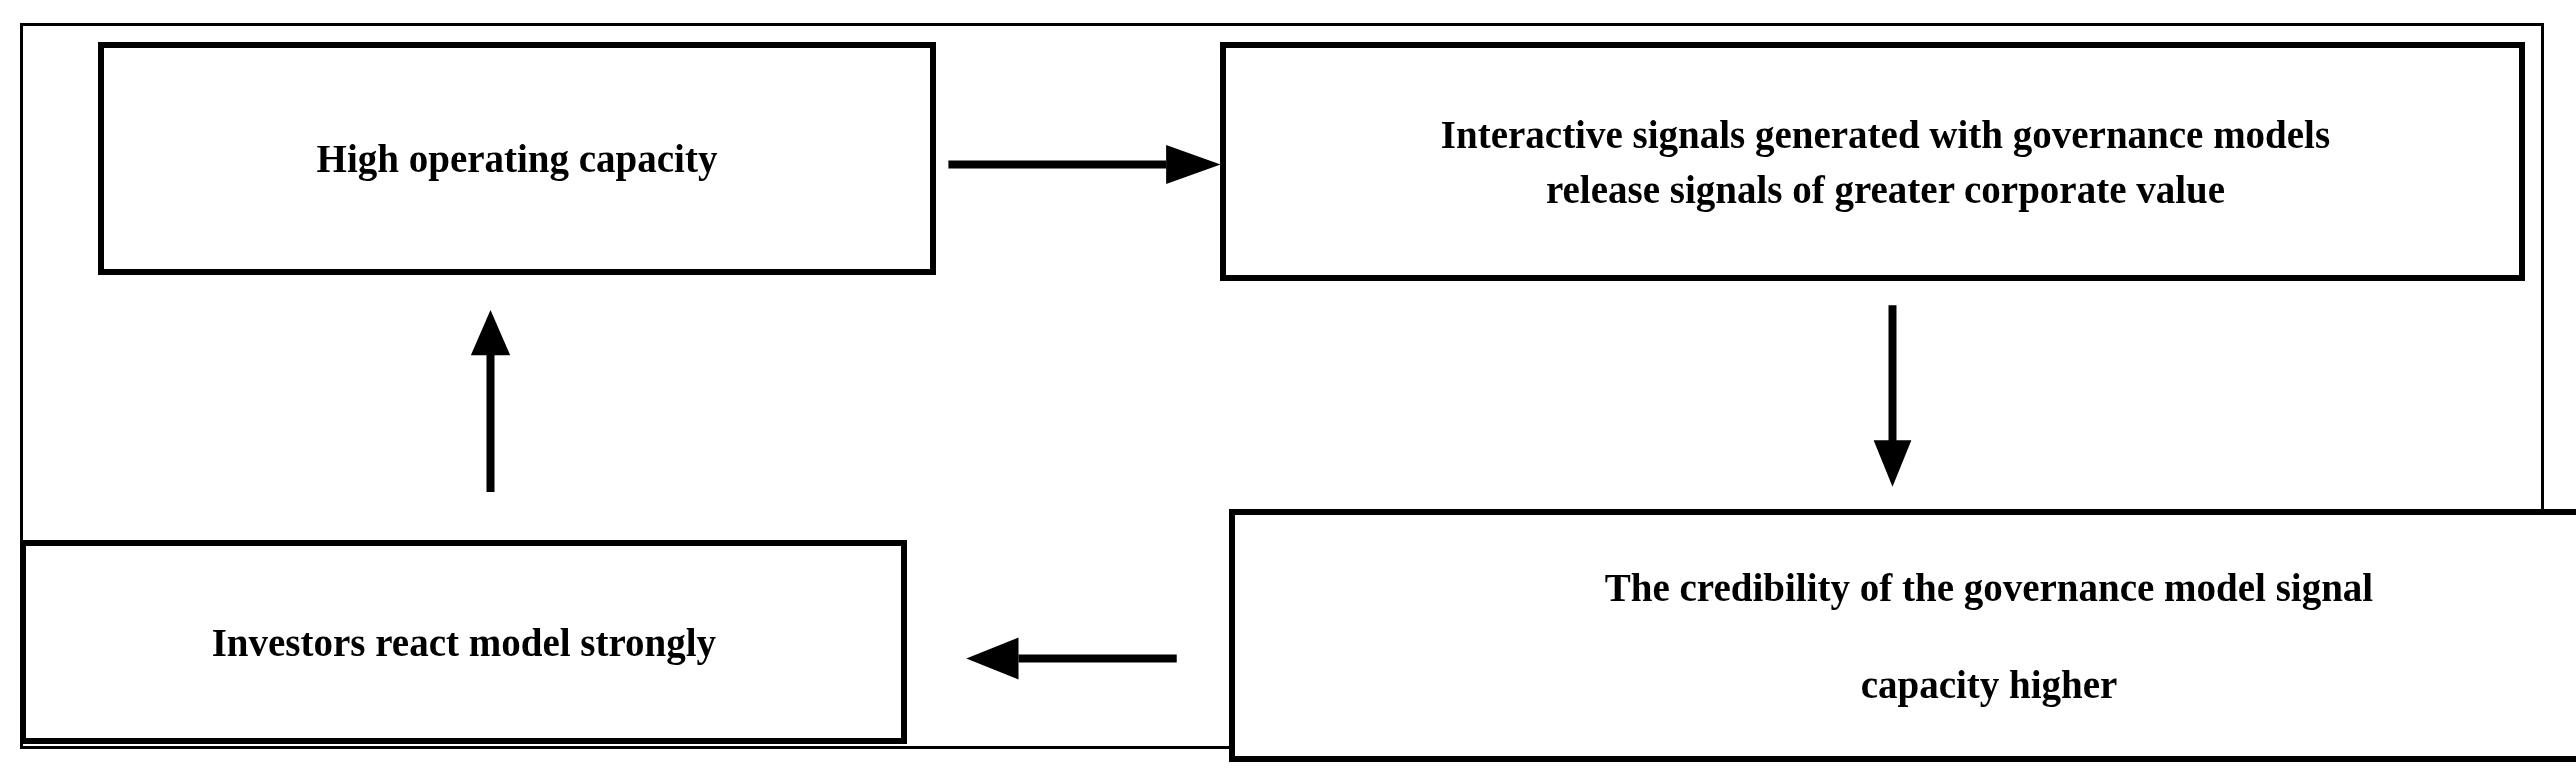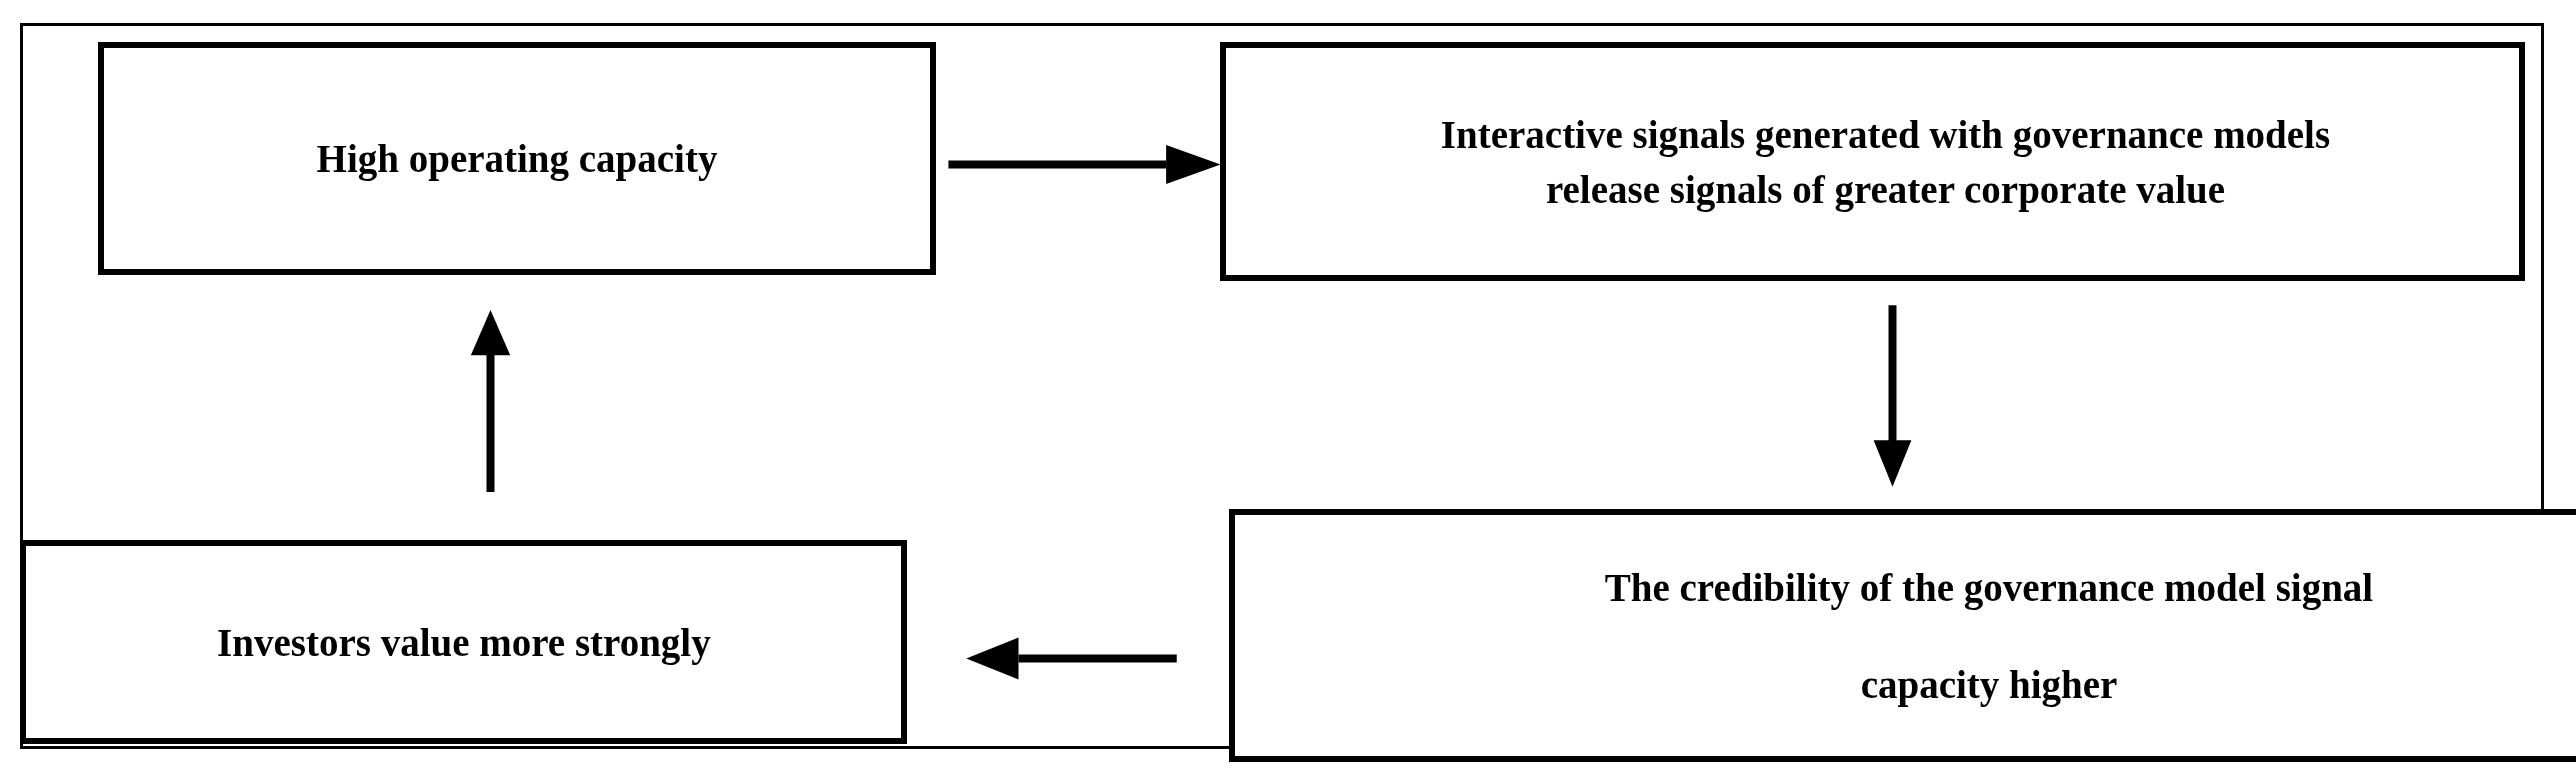--- a/index.html
+++ b/index.html
@@ -87,21 +87,21 @@
     <span class="line">Interactive signals generated with governance models</span>
     <span class="line">release signals of greater corporate value</span>
   </div>
 
   <div class="box" id="box-bottom-right">
     <span class="line">The credibility of the governance model signal</span>
     <span class="line">capacity higher</span>
   </div>
 
   <div class="box" id="box-bottom-left">
-    <span class="line">Investors value more strongly</span>
+    <span class="line">Investors react model strongly</span>
   </div>
 
   <div class="arrow" id="arrow-right-top">
     <svg width="273" height="45" viewBox="0 0 375 62">
       <line x1="0" y1="31" x2="300" y2="31" stroke="#000000" stroke-width="11"></line>
       <polygon points="300,4 375,31 300,58" fill="#000000"></polygon>
     </svg>
   </div>
 
   <div class="arrow" id="arrow-down-right">

